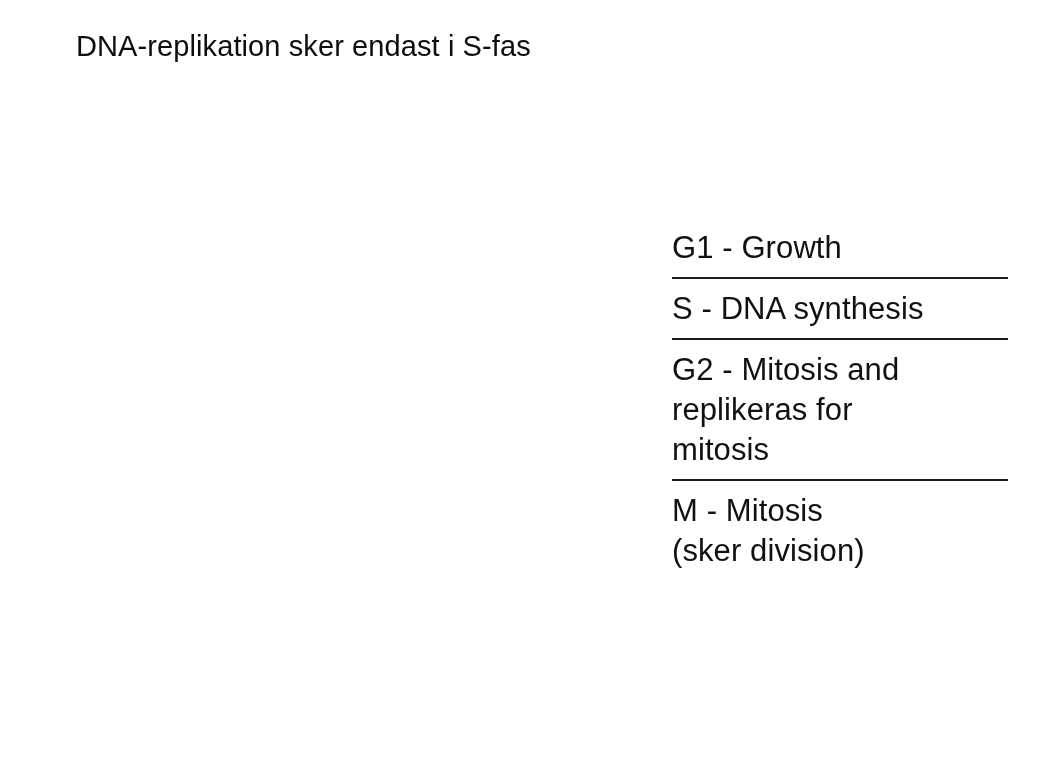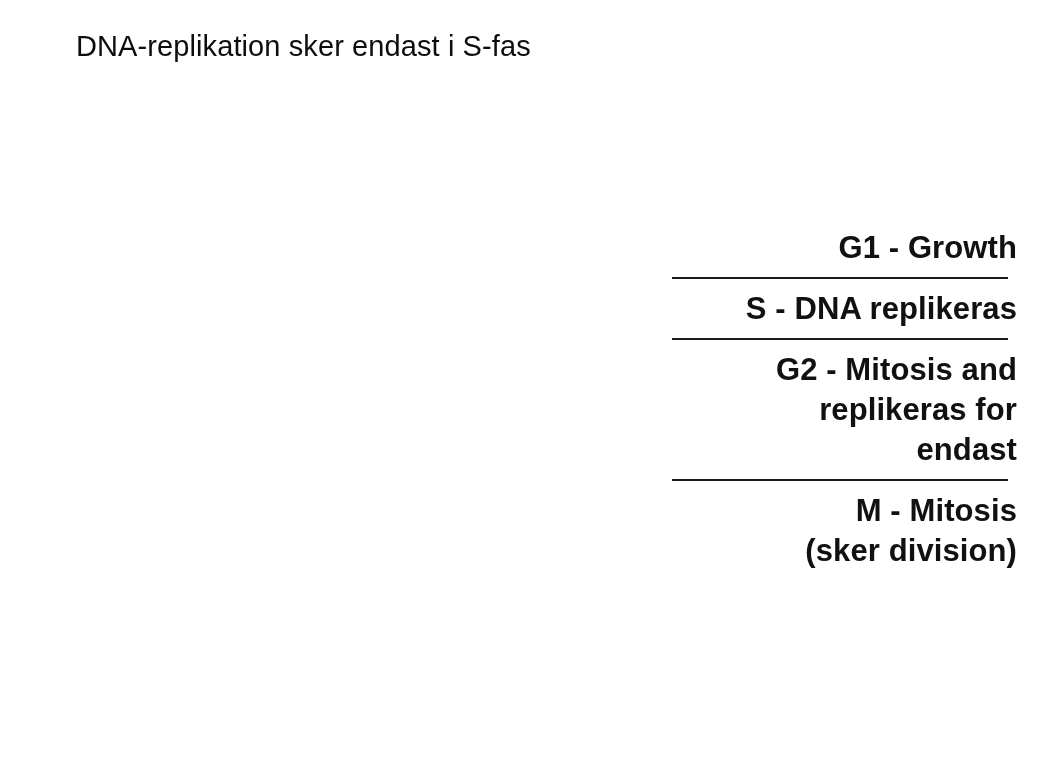--- a/index.html
+++ b/index.html
@@ -73,23 +73,22 @@
     top: 226px;
     width: 345px;
   }
   .legend-row {
     padding: 0;
   }
   .legend-text {
     font-size: 31px;
     line-height: 40px;
     color: #111111;
-    font-weight: 700;
+    font-weight: 400;
     letter-spacing: 0.1px;
-    text-align: right;
   }
   .legend-rule {
     border: 0;
     border-top: 2.5px solid #1a1a1a;
     margin: 9px 0 10px 0;
     width: 336px;
   }
   .r1 { padding-top: 2px; }
   .r2 { }
   .r3 { }
@@ -106,28 +105,28 @@
 
 
   <div id="legend">
 
     <div class="legend-row r1">
       <div class="legend-text">G1 - Growth</div>
     </div>
     <hr class="legend-rule">
 
     <div class="legend-row r2">
-      <div class="legend-text">S - DNA replikeras</div>
+      <div class="legend-text">S - DNA synthesis</div>
     </div>
     <hr class="legend-rule">
 
     <div class="legend-row r3">
       <div class="legend-text">G2 - Mitosis and</div>
       <div class="legend-text">replikeras for</div>
-      <div class="legend-text">endast</div>
+      <div class="legend-text">mitosis</div>
     </div>
     <hr class="legend-rule">
 
     <div class="legend-row r4">
       <div class="legend-text">M - Mitosis</div>
       <div class="legend-text">(sker division)</div>
     </div>
 
   </div>
 

